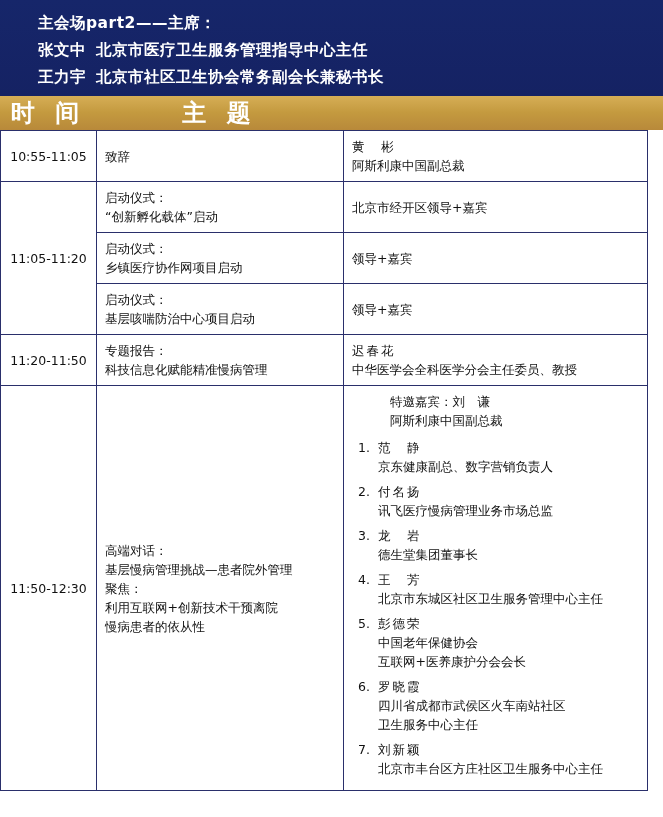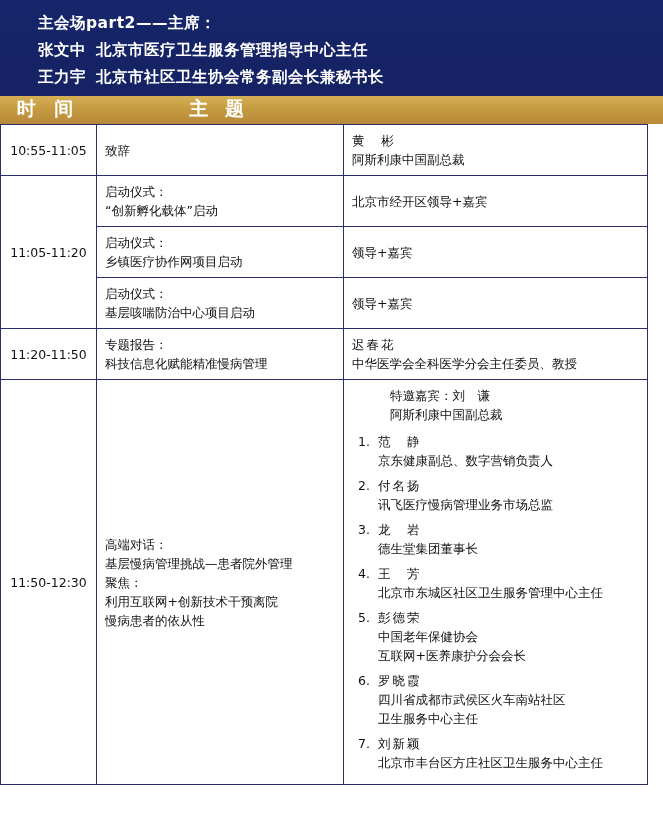--- a/index.html
+++ b/index.html
@@ -36,36 +36,35 @@
     line-height: 27px;
     white-space: nowrap;
   }
   .header .line .gap {
     display: inline-block;
     width: 10px;
   }
   
   .colhead {
     display: flex;
-    height: 28px;
-    align-items: flex-start;
+    height: 34px;
+    align-items: center;
     background: linear-gradient(180deg, #d6ae56 0%, #c49a3f 48%, #b8893a 100%);
     color: #ffffff;
     font-weight: bold;
-    font-size: 19px;
+    font-size: 24px;
     letter-spacing: 6px;
   }
   .colhead .c-time {
     width: 96px;
     text-align: center;
   }
   .colhead .c-topic {
     width: 247px;
     text-align: center;
-    font-family: Liberation Serif, serif;
   }
   .colhead .c-guest {
     flex: 1;
     text-align: center;
   }
   
   table.sched {
     width: 648px;
     border-collapse: collapse;
     table-layout: fixed;

